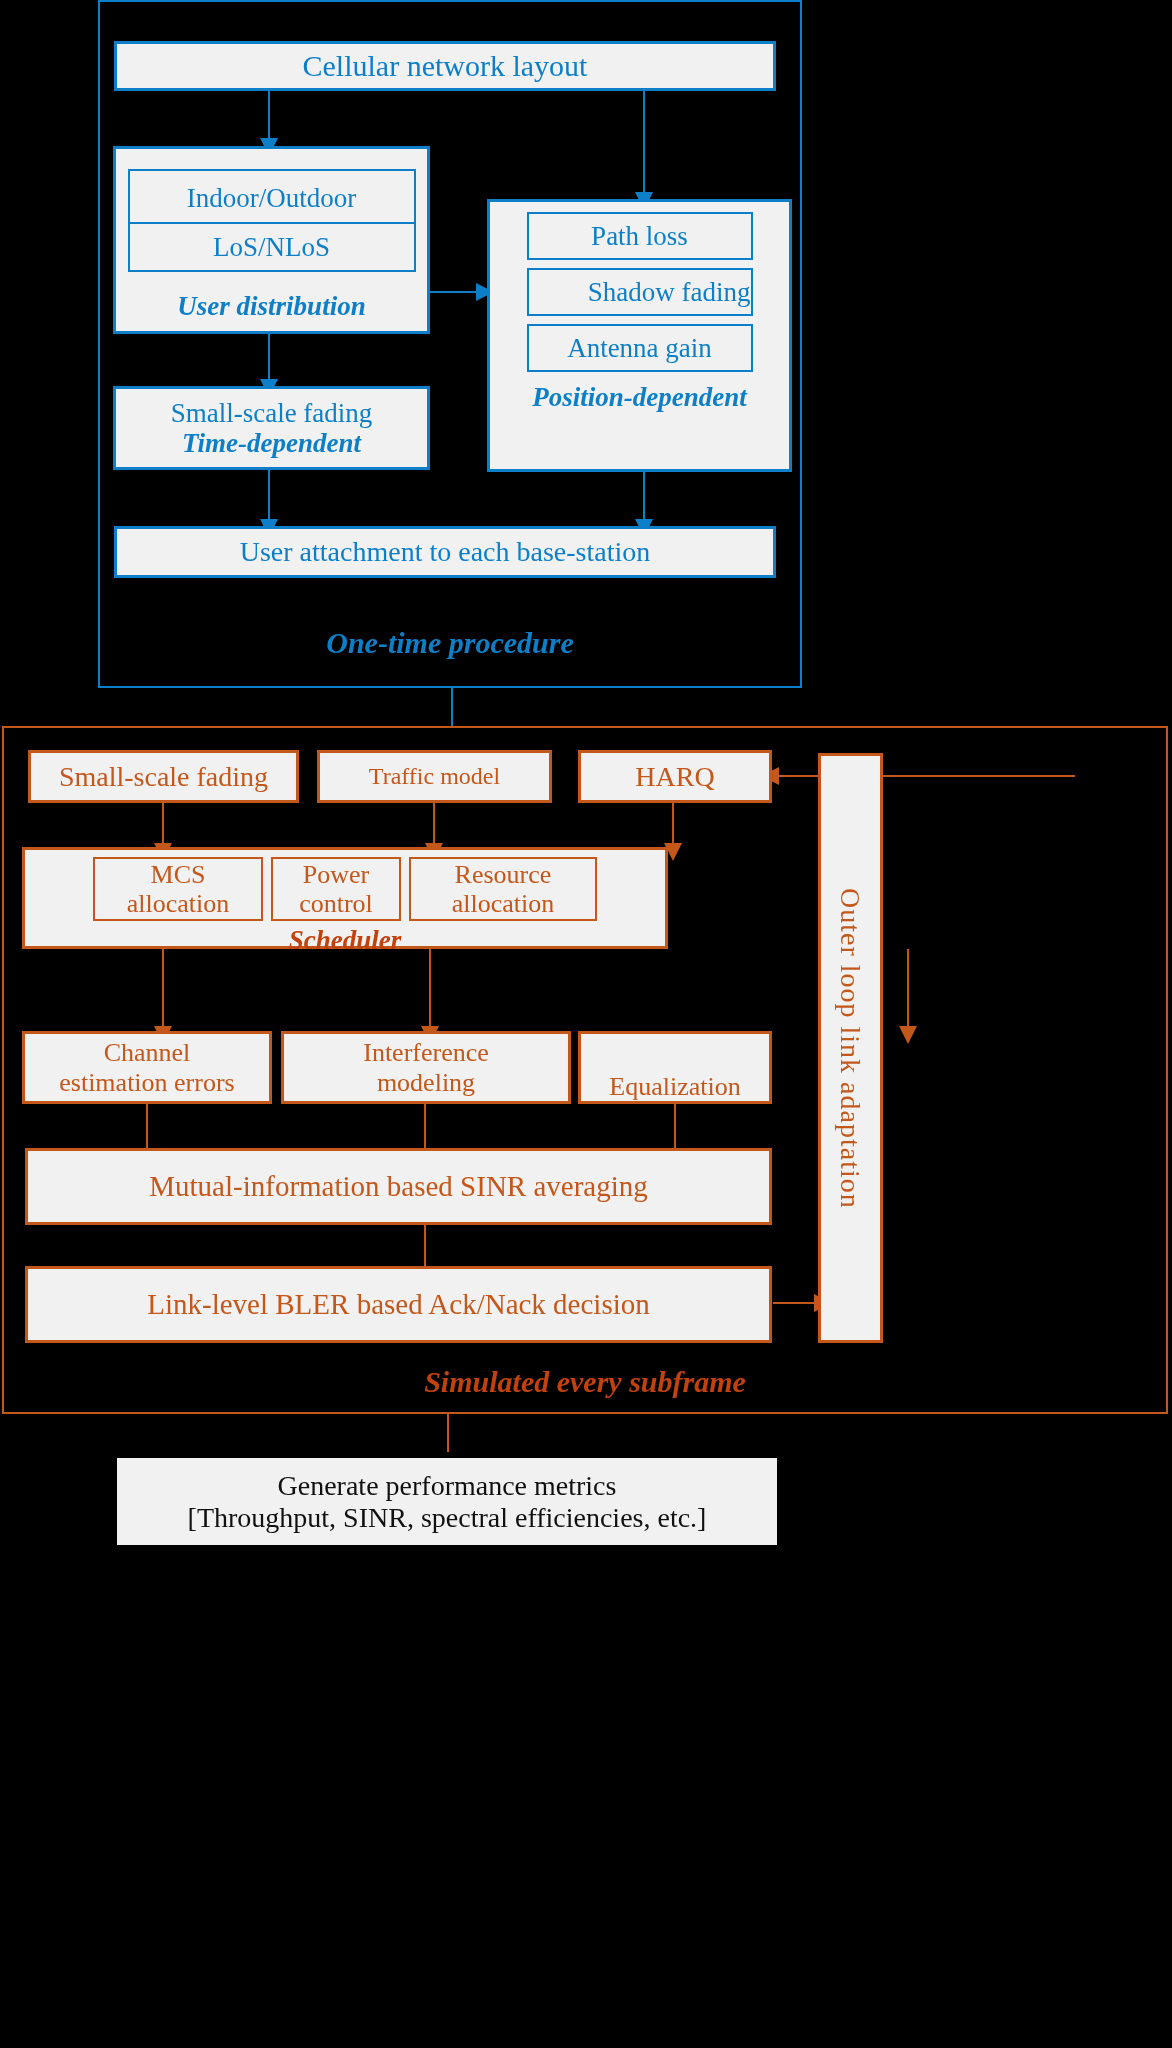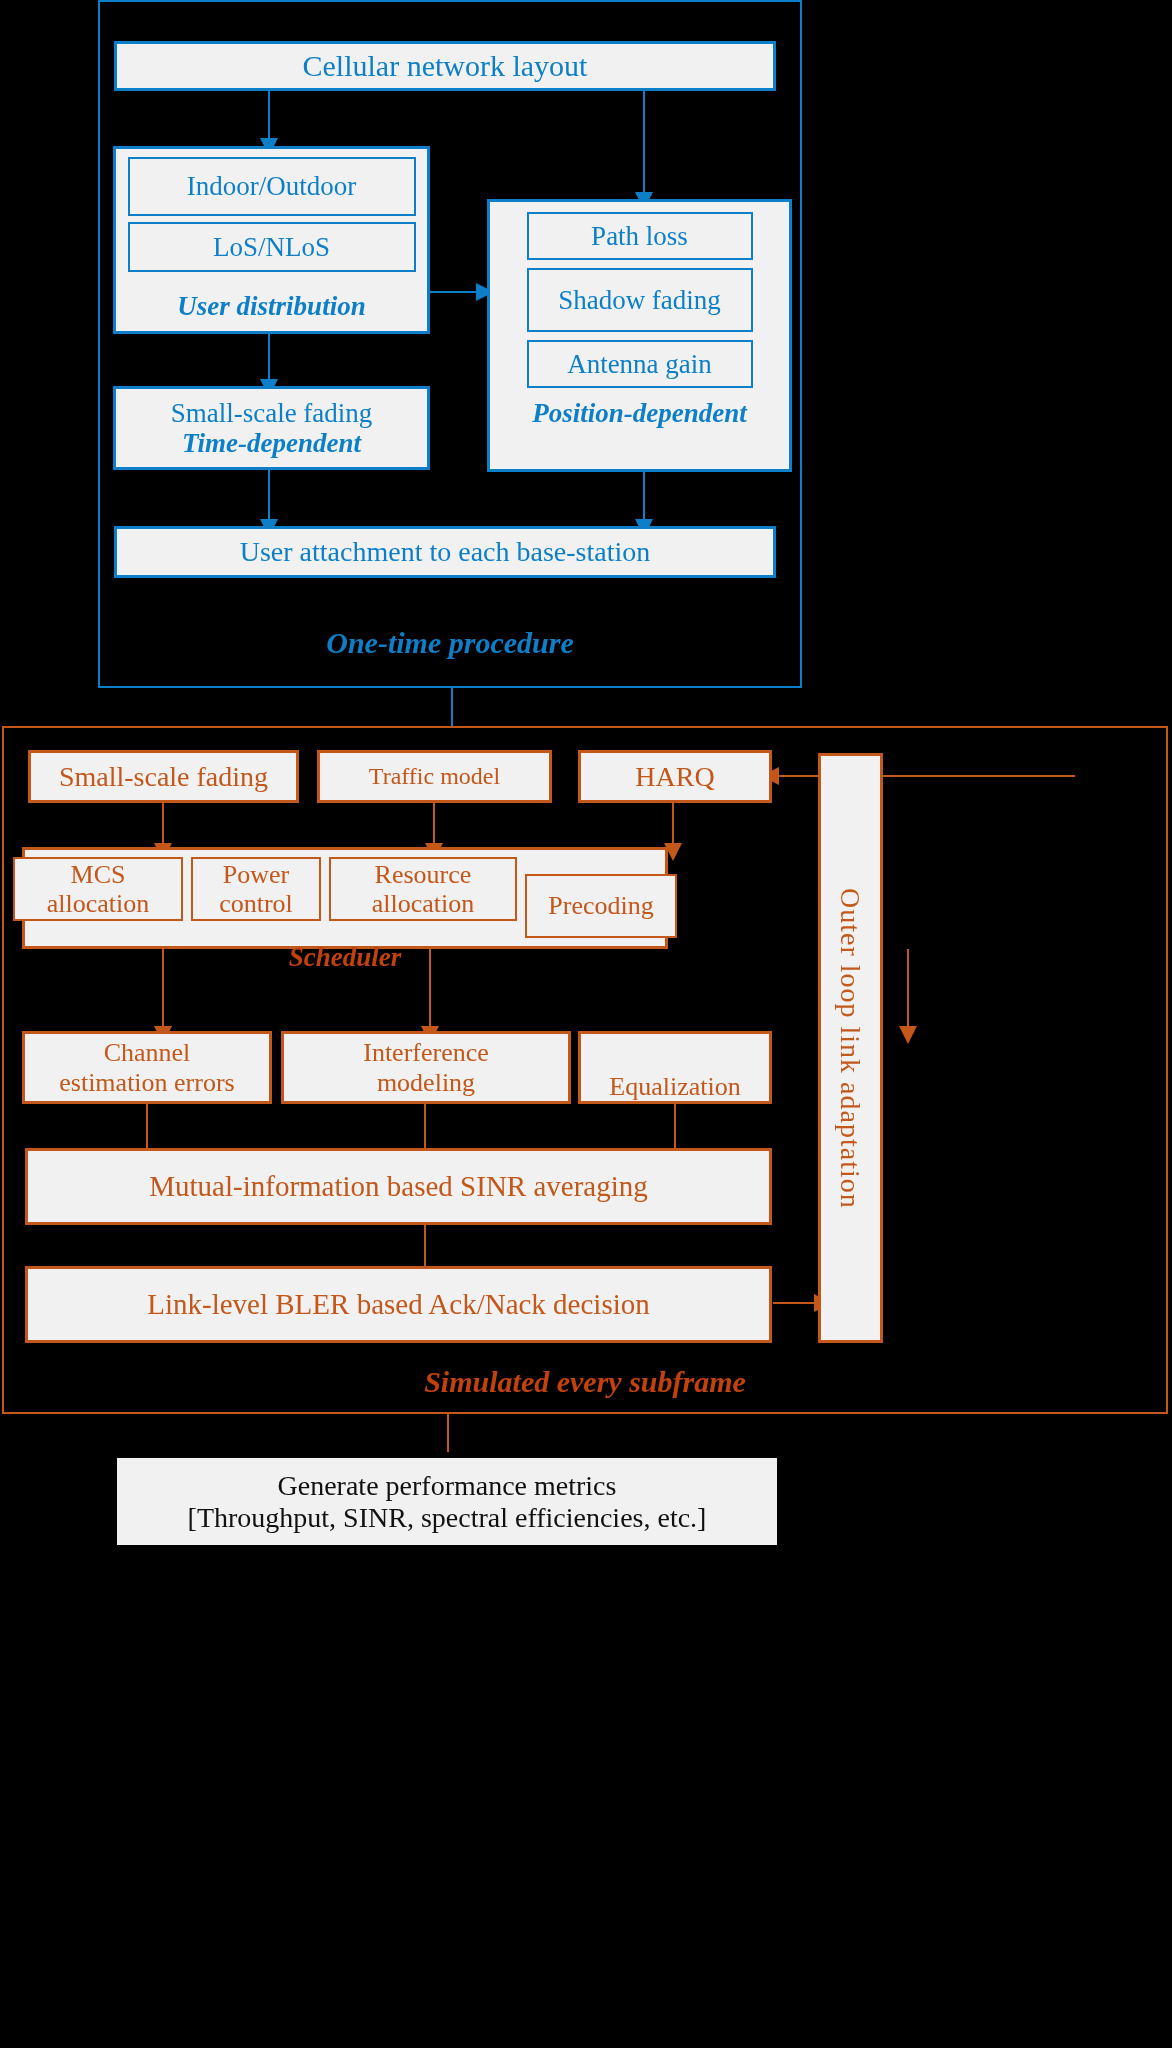--- a/index.html
+++ b/index.html
@@ -127,34 +127,34 @@
     <line x1="448" y1="1414" x2="448" y2="1452" stroke="#c4571a" stroke-width="2"></line>
   </svg>
 
   <div class="panel panel-blue" style="left:98px; top:0px; width:704px; height:688px;"></div>
 
   <div class="box blue-box" style="left:114px; top:41px; width:662px; height:50px; font-size:30px;">
     <span>Cellular network layout</span>
   </div>
 
   <div class="box blue-box" style="left:113px; top:146px; width:317px; height:188px; justify-content:flex-start; padding-top:8px;">
-    <div class="box blue-inner" style="position:relative; left:0; top:0; width:288px; height:59px; font-size:27px;">
+    <div class="box blue-inner" style="position:relative; left:0; top:12px; width:288px; height:59px; font-size:27px;">
       <span>Indoor/Outdoor</span>
     </div>
     <div class="box blue-inner" style="position:relative; left:0; top:0; margin-top:6px; width:288px; height:50px; font-size:27px;">
       <span>LoS/NLoS</span>
     </div>
     <div class="cap cap-blue" style="font-size:27px; margin-top:19px;">User distribution</div>
   </div>
 
   <div class="box blue-box" style="left:487px; top:199px; width:305px; height:273px; justify-content:flex-start; padding-top:10px;">
     <div class="box blue-inner" style="position:relative; width:226px; height:48px; font-size:27px;">
       <span>Path loss</span>
     </div>
-    <div class="box blue-inner" style="position:relative; margin-top:8px; width:226px; height:64px; font-size:27px;">
+    <div class="box blue-inner" style="position:relative; margin-top:8px; width:226px; height:48px; font-size:27px;align-items:flex-end;">
       <span>Shadow fading</span>
     </div>
     <div class="box blue-inner" style="position:relative; margin-top:8px; width:226px; height:48px; font-size:27px;">
       <span>Antenna gain</span>
     </div>
     <div class="cap cap-blue" style="font-size:27px; margin-top:10px;">Position-dependent</div>
   </div>
 
   <div class="box blue-box" style="left:113px; top:386px; width:317px; height:84px; font-size:27px;">
     <span>Small-scale fading</span>
@@ -190,23 +190,20 @@
 allocation</span>
       </div>
       <div class="box org-inner" style="position:relative; width:130px; height:64px; font-size:26px; white-space:pre-line;">
         <span>Power
 control</span>
       </div>
       <div class="box org-inner" style="position:relative; width:188px; height:64px; font-size:26px; white-space:pre-line;">
         <span>Resource
 allocation</span>
       </div>
-      <div class="box org-inner" style="position:relative; width:152px; height:64px; margin-top:17px; font-size:26px;">
-        <span>Precoding</span>
-      </div>
     </div>
     <div class="cap cap-org" style="font-size:27px; margin-top:4px;">Scheduler</div>
   </div>
 
   <div class="box org-box" style="left:22px; top:1031px; width:250px; height:73px; font-size:26px; white-space:pre-line;">
     <span>Channel
 estimation errors</span>
   </div>
   <div class="box org-box" style="left:281px; top:1031px; width:290px; height:73px; font-size:26px; white-space:pre-line;">
     <span>Interference

